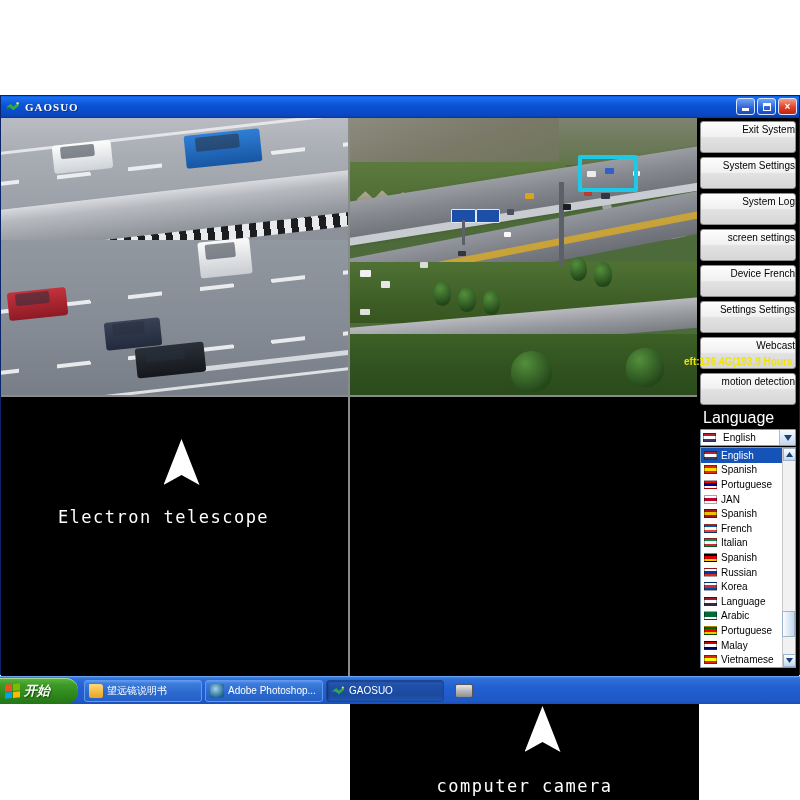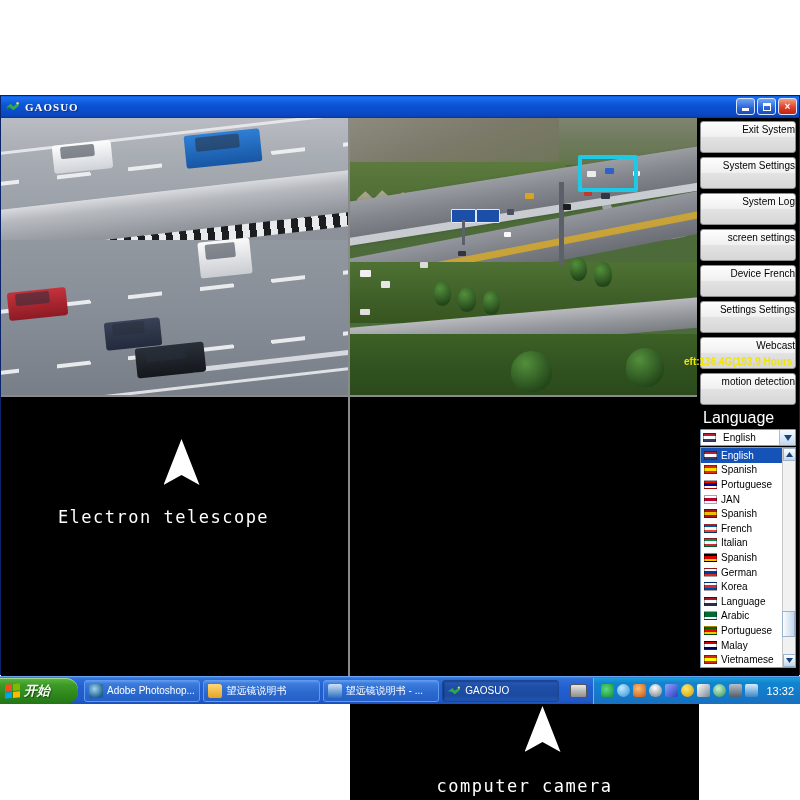--- a/index.html
+++ b/index.html
@@ -441,21 +441,21 @@
             <div class="lang-item">
               <span class="flag" style="background: linear-gradient(rgb(0, 146, 70) 0px, rgb(0, 146, 70) 33%, rgb(255, 255, 255) 33%, rgb(255, 255, 255) 66%, rgb(206, 43, 55) 66%, rgb(206, 43, 55) 100%);"></span>
               <span>Italian</span>
             </div>
             <div class="lang-item">
               <span class="flag" style="background: linear-gradient(rgb(0, 0, 0) 0px, rgb(0, 0, 0) 33%, rgb(221, 0, 0) 33%, rgb(221, 0, 0) 66%, rgb(255, 206, 0) 66%, rgb(255, 206, 0) 100%);"></span>
               <span>Spanish</span>
             </div>
             <div class="lang-item">
               <span class="flag" style="background: linear-gradient(rgb(255, 255, 255) 0px, rgb(255, 255, 255) 33%, rgb(0, 57, 166) 33%, rgb(0, 57, 166) 66%, rgb(213, 43, 30) 66%, rgb(213, 43, 30) 100%);"></span>
-              <span>German</span>
+              <span>Russian</span>
             </div>
             <div class="lang-item">
               <span class="flag" style="background: linear-gradient(rgb(255, 255, 255) 0px, rgb(255, 255, 255) 33%, rgb(205, 46, 58) 33%, rgb(205, 46, 58) 66%, rgb(0, 71, 160) 66%, rgb(0, 71, 160) 100%);"></span>
               <span>Korea</span>
             </div>
             <div class="lang-item">
               <span class="flag" style="background: linear-gradient(rgb(165, 25, 49) 0px, rgb(165, 25, 49) 33%, rgb(255, 255, 255) 33%, rgb(255, 255, 255) 66%, rgb(45, 42, 74) 66%, rgb(45, 42, 74) 100%);"></span>
               <span>Language</span>
             </div>
             <div class="lang-item">
@@ -502,52 +502,35 @@
     <span class="win-logo">
       <i style="background:#f25022"></i>
         <i style="background:#7fba00"></i>
       <i style="background:#00a4ef"></i>
         <i style="background:#ffb900"></i>
     </span>
     <span id="start-label">开始</span>
   </div>
 
   <div class="task-item">
+    <span class="task-icon" style="background:linear-gradient(180deg,#ffd878,#e8a320);border-radius:1px 3px 2px 2px;"></span>
+    <span class="task-label">望远镜说明书</span>
+  </div>
+
+  <div class="task-item">
     <span class="task-icon" style="background:radial-gradient(circle at 40% 35%,#9fd4ef,#1b5f8c 75%);"></span>
     <span class="task-label">Adobe Photoshop...</span>
   </div>
 
-  <div class="task-item">
-    <span class="task-icon" style="background:linear-gradient(180deg,#ffd878,#e8a320);border-radius:1px 3px 2px 2px;"></span>
-    <span class="task-label">望远镜说明书</span>
-  </div>
-
-  <div class="task-item">
-    <span class="task-icon" style="background:linear-gradient(180deg,#cfe2f7,#2b6fc0);"></span>
-    <span class="task-label">望远镜说明书 - ...</span>
-  </div>
 
   <div class="task-item active">
     <span class="task-icon" style="background:transparent;">
       <svg viewBox="0 0 16 14" width="14" height="13">
         <path d="M1 7 L6 3 L9 6 L14 2 L15 5 L9 10 L5 7 Z" fill="#2fa84f"></path>
         <circle cx="13.5" cy="2.5" r="1.3" fill="#ffd24a"></circle>
       </svg>
     </span>
     <span class="task-label">GAOSUO</span>
   </div>
 
   <div id="lonely-tray-icon"></div>
 
-  <div id="tray">
-    <span class="tray-icon" style="background:radial-gradient(circle at 40% 40%,#5ddc7c,#138a36);"></span>
-    <span class="tray-icon" style="background:radial-gradient(circle at 35% 30%,#bfe9ff,#2f8fd0);border-radius:50%;"></span>
-    <span class="tray-icon" style="background:radial-gradient(circle at 40% 35%,#ffbe6b,#c2521a);border-radius:3px;"></span>
-    <span class="tray-icon" style="background:radial-gradient(circle at 45% 30%,#fff,#6f7880);border-radius:50% 50% 45% 45%;"></span>
-    <span class="tray-icon" style="background:linear-gradient(135deg,#8fa6ff,#2b3ec0);"></span>
-    <span class="tray-icon" style="background:radial-gradient(circle at 40% 35%,#ffe86b,#cf9a00);border-radius:50%;"></span>
-    <span class="tray-icon" style="background:linear-gradient(135deg,#ffffff,#7d8893);"></span>
-    <span class="tray-icon" style="background:radial-gradient(circle at 40% 35%,#c8f2d0,#2b8c4b);border-radius:50%;"></span>
-    <span class="tray-icon" style="background:linear-gradient(180deg,#b9c0c8,#55606b);border-radius:2px;"></span>
-    <span class="tray-icon" style="background:linear-gradient(180deg,#d8eefd,#3a86c8);border-radius:2px;"></span>
-    <span id="tray-clock">13:32</span>
-  </div>
 </div>
 
 </body></html>

